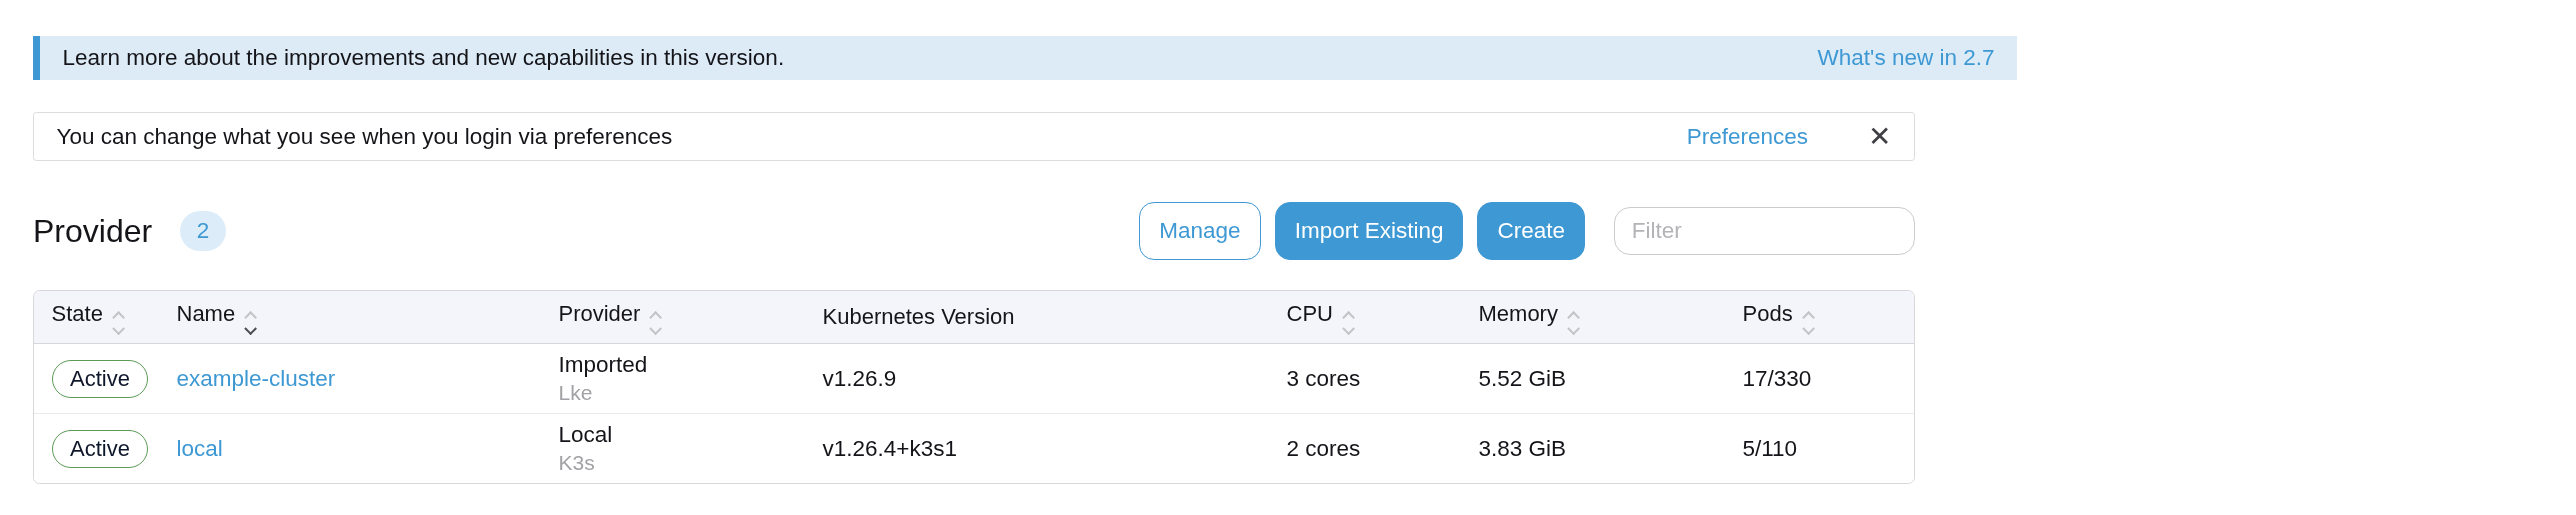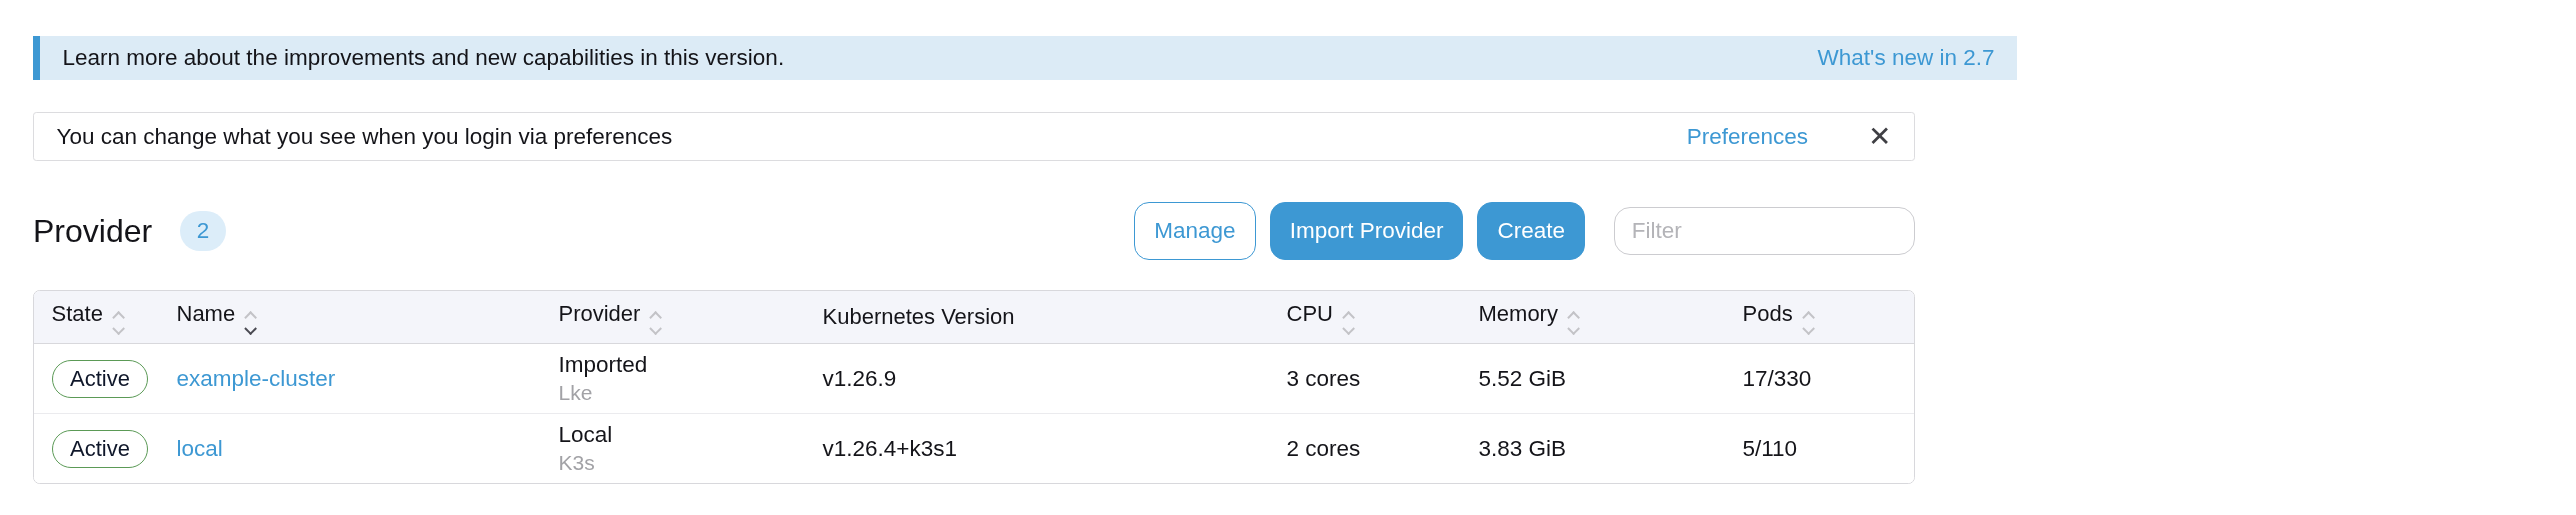--- a/index.html
+++ b/index.html
@@ -128,21 +128,21 @@
         <span class="spacer"></span>
         <a class="link">Preferences</a>
         <span class="close">✕</span>
       </div>
 
       <div class="header-row">
         <h1 class="title">Provider</h1>
         <span class="count">2</span>
         <div class="actions">
           <button class="btn outline">Manage</button>
-          <button class="btn solid">Import Provider</button>
+          <button class="btn solid">Import Existing</button>
           <button class="btn solid">Create</button>
           <input class="filter" type="text" placeholder="Filter" style="">
         </div>
       </div>
 
       <table class="clusters">
         <colgroup>
           <col class="c-state">
             <col class="c-name">
             <col class="c-provider">

